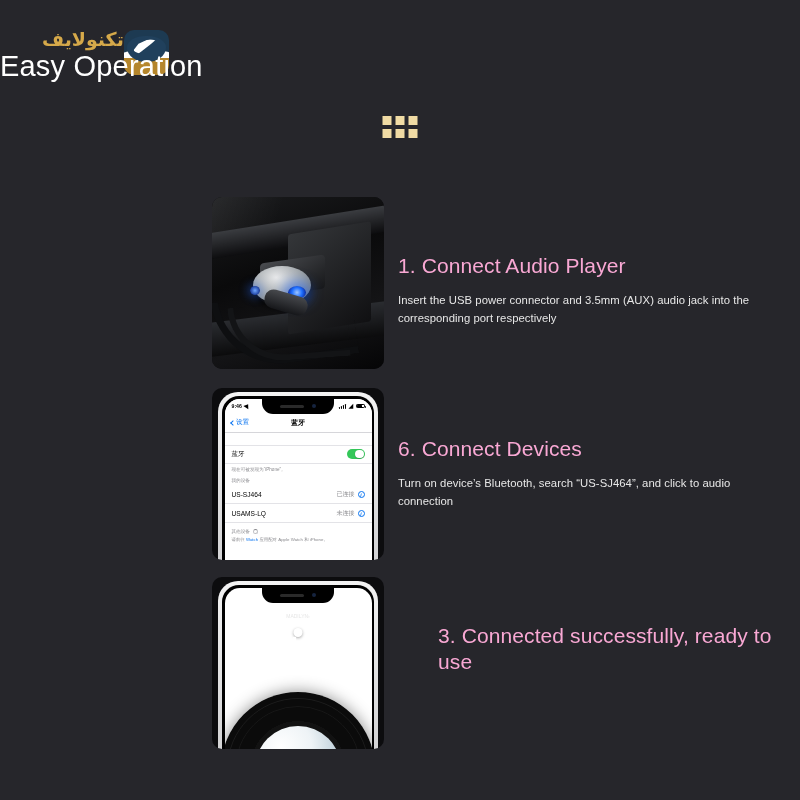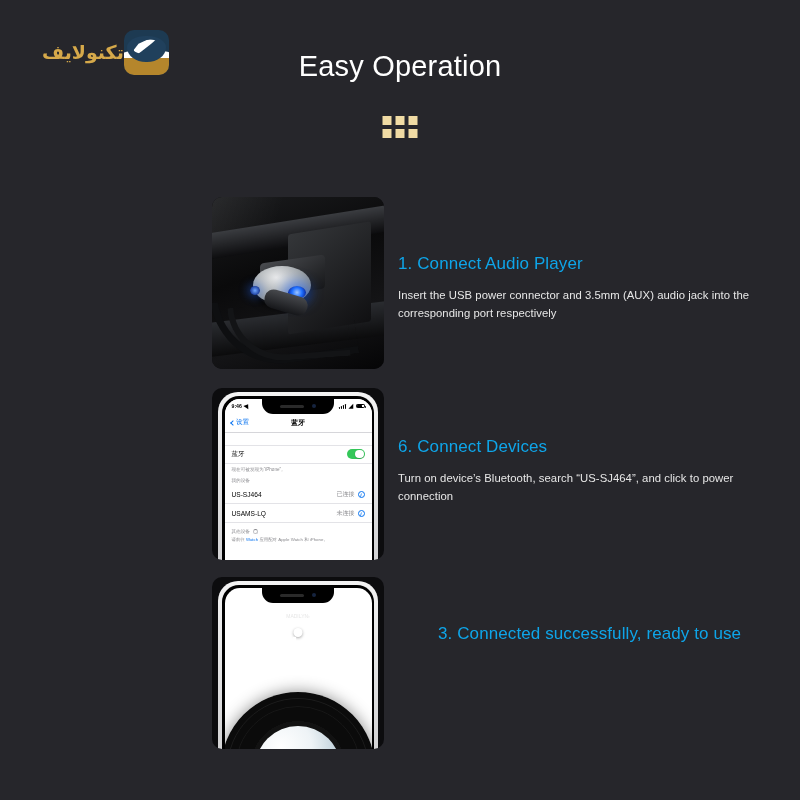--- a/index.html
+++ b/index.html
@@ -5,21 +5,21 @@
   * { margin:0; padding:0; box-sizing:border-box; }
   html,body{
     width:800px; height:800px;
     background:#26262b;
     font-family:"Liberation Sans", sans-serif;
     overflow:hidden;
   }
   .page{ position:relative; width:800px; height:800px; background:#26262b; }
 
   
-  .brand{ position:absolute; left:42px; top:30px; display:flex; align-items:center; gap:0; }
+  .brand{ position:absolute; left:42px; top:30px; display:flex; gap:0; }
   .brand-word{
     font-family:"DejaVu Sans", sans-serif;
     font-size:19px; font-weight:700; color:#d6a94a; direction:rtl;
     letter-spacing:0px; line-height:1;
   }
   .brand-mark{
     width:45px; height:45px; border-radius:10px; position:relative; overflow:hidden;
     background:#1d3a52;
   }
   .brand-mark .gold{
@@ -41,21 +41,21 @@
     background:#fff; border-radius:50%/60%;
   }
   .brand-mark .band2{
     position:absolute; left:-4px; bottom:8px; width:54px; height:12px;
     background:#b5862c; border-radius:50%/60%;
   }
 
   
   .title{
     position:absolute; left:0; right:0; top:50px;
-    text-align:center; color:#ffffff;
+    color:#ffffff;
     font-size:29px; font-weight:400; letter-spacing:0.2px;
   }
   .dotgrid{
     position:absolute; left:50%; top:116px; transform:translateX(-50%);
     display:grid; grid-template-columns:repeat(3, 9px); grid-template-rows:repeat(2, 9px);
     gap:4px;
   }
   .dotgrid i{ display:block; width:9px; height:9px; background:#f0dba4; }
 
   
@@ -65,21 +65,21 @@
 
   .shot{
     position:absolute; left:212px; top:0;
     width:172px; height:172px; border-radius:10px; overflow:hidden;
     background:#0c0c0e;
   }
   .copy{
     position:absolute; left:398px; width:360px;
   }
   .step-title{
-    color:#0ea5e9; font-size:17px; font-weight:400; line-height:1.25;
+    color:#f9a8d4; font-size:21px; font-weight:400; line-height:1.25;
     letter-spacing:.1px;
   }
   .step-desc{
     margin-top:13px; color:#e7e7e7; font-size:11.3px; line-height:1.55;
     letter-spacing:.05px;
   }
   .s1 .copy{ top:56px; }
   .s2 .copy{ top:52px; }
   .s3 .copy{ top:52px;margin-left:40px; }
   .s3 .shot{ top:6px; }
@@ -406,21 +406,21 @@
                 <span>请前往</span>
                 <b>Watch</b>
                 <span>应用配对 Apple Watch 和 iPhone。</span>
               </div>
             </div>
           </div>
         </div>
       </div>
       <div class="copy">
         <div class="step-title">6. Connect Devices</div>
-        <div class="step-desc">Turn on device’s Bluetooth, search “US-SJ464”, and click to power connection</div>
+        <div class="step-desc">Turn on device’s Bluetooth, search “US-SJ464”, and click to audio connection</div>
       </div>
     </section>
 
     <section class="step s3">
       <div class="shot">
         <div class="phone">
           <div class="inner">
             <div class="screen mp">
               <div class="notch">
                 <span class="spk"></span>

